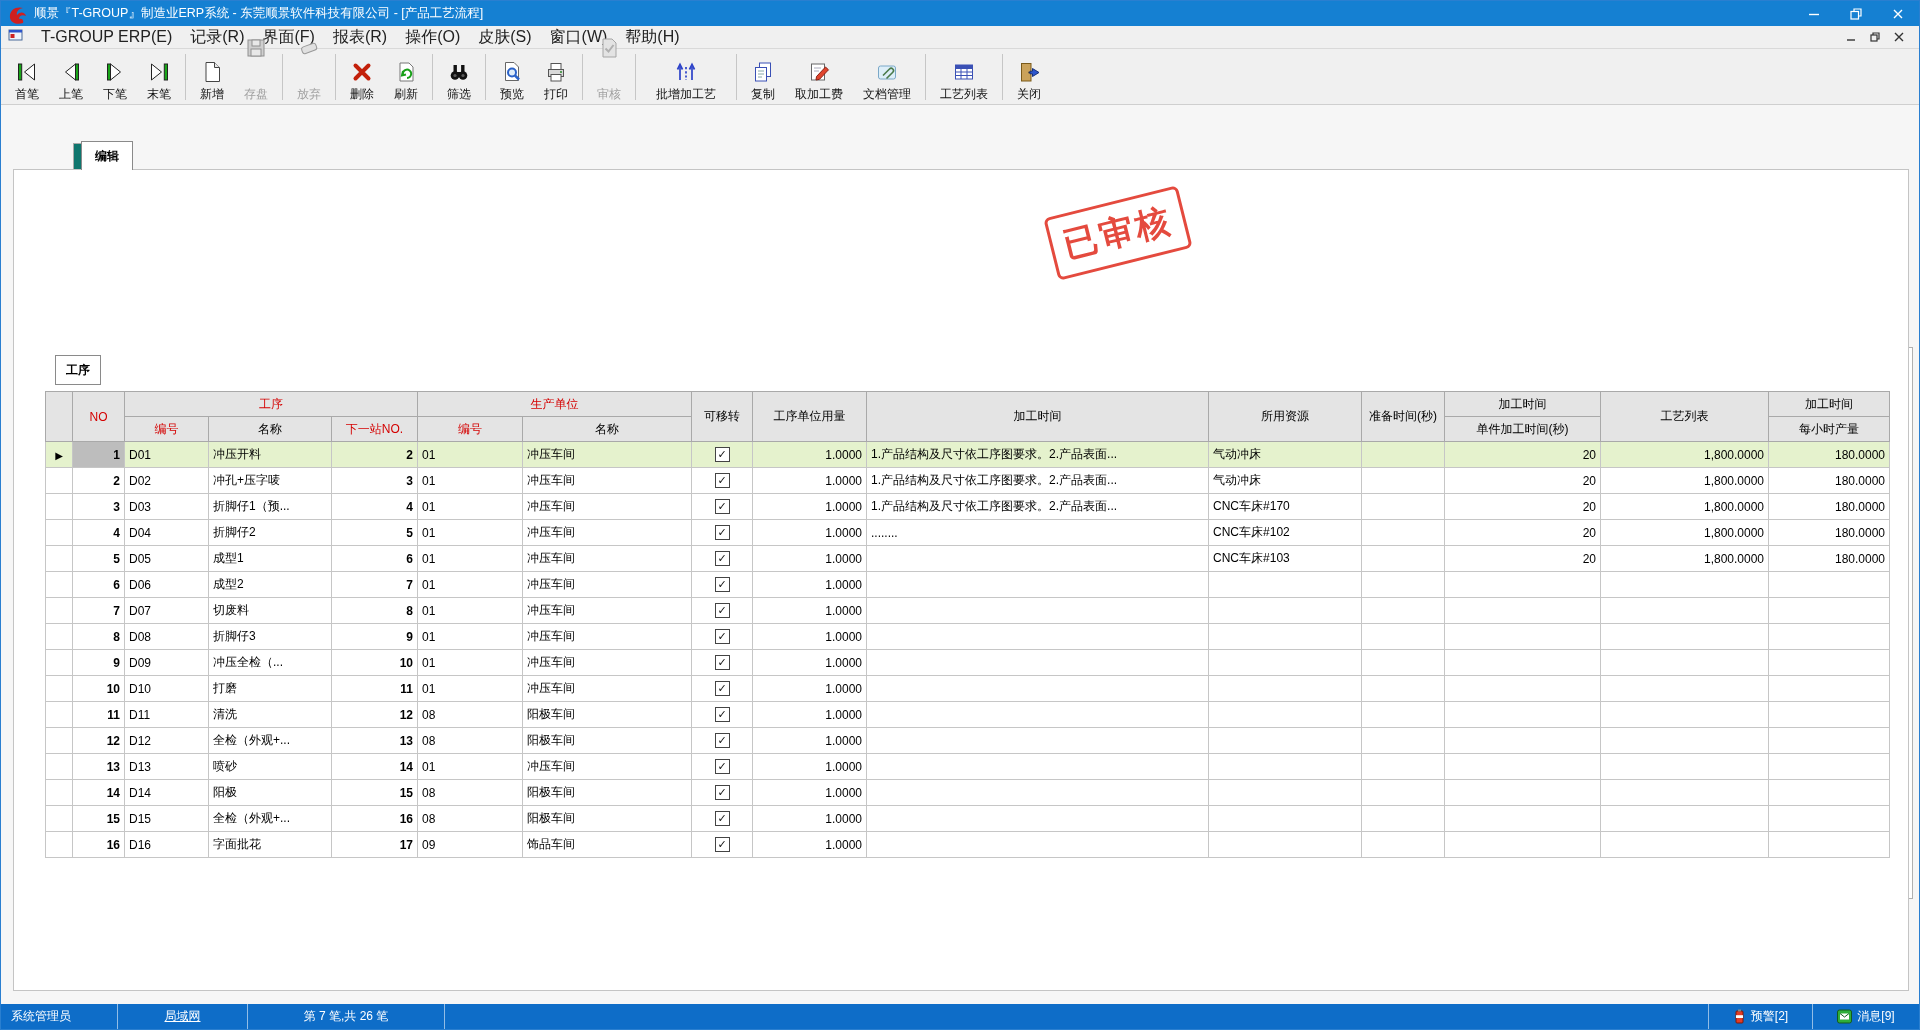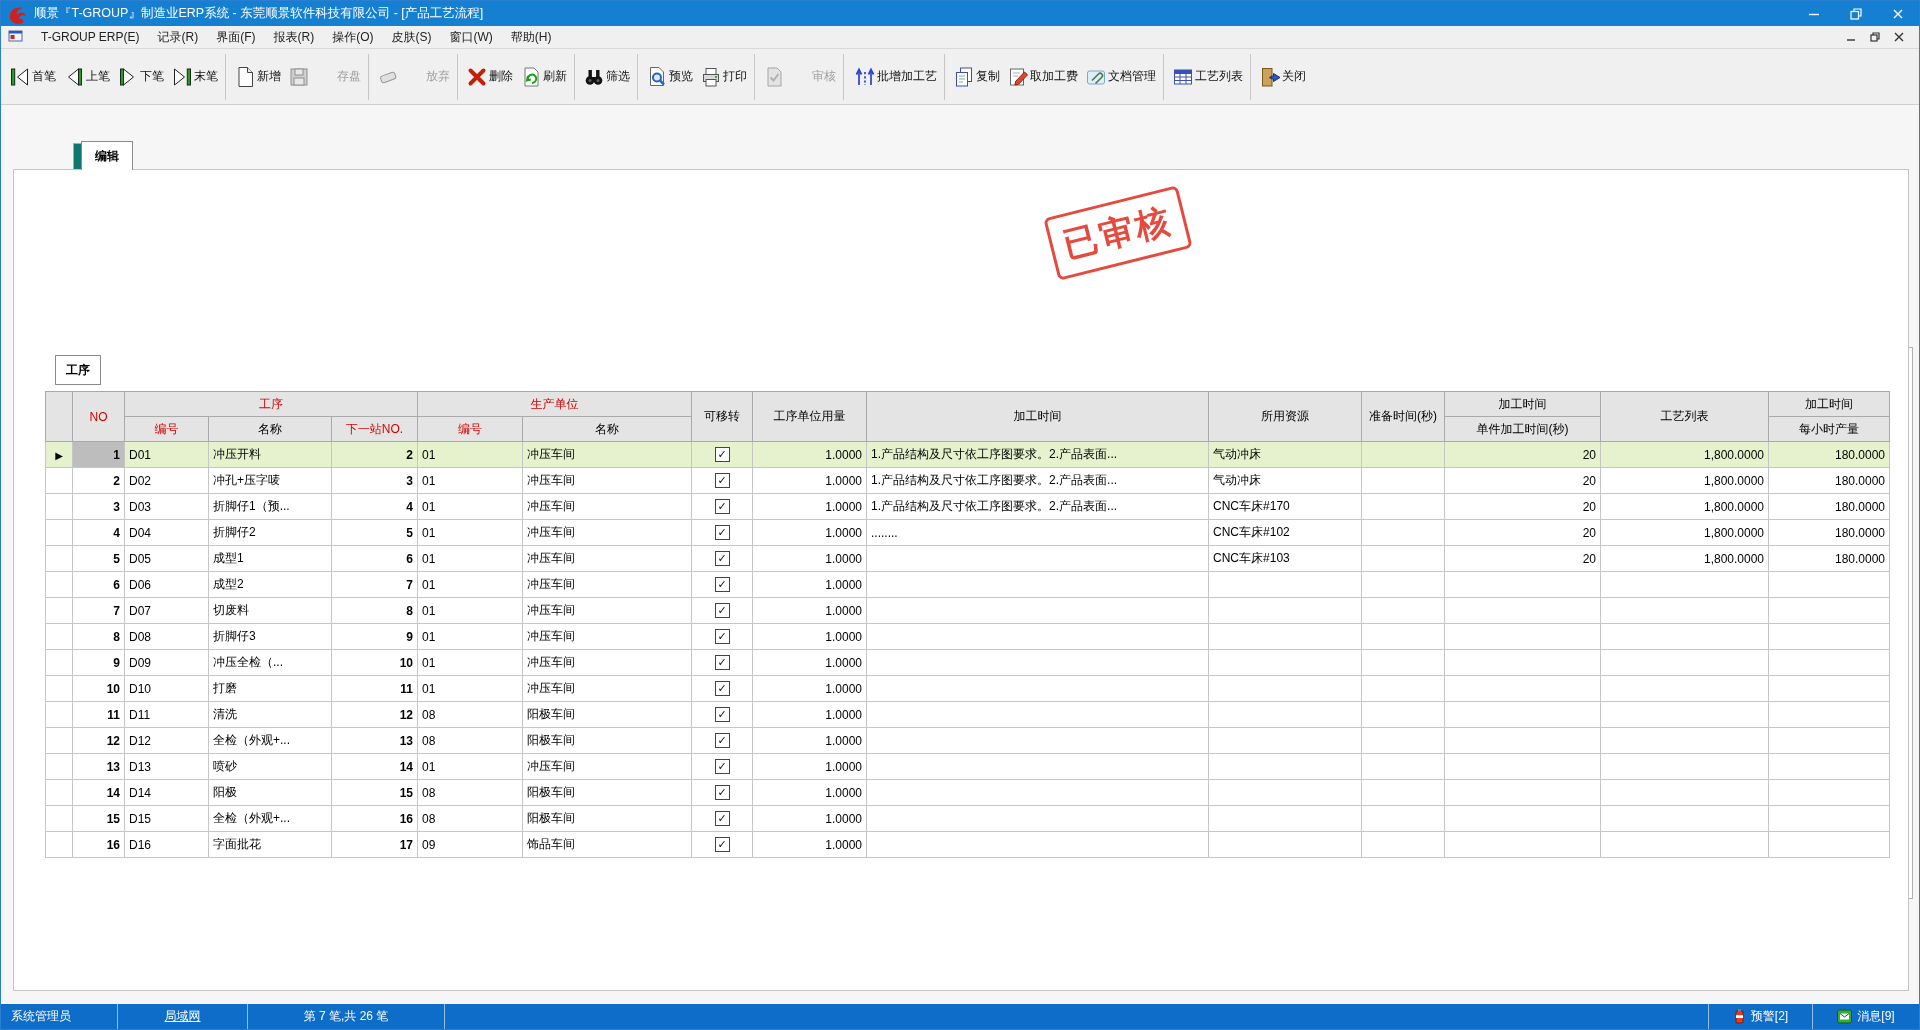--- a/index.html
+++ b/index.html
@@ -6,29 +6,29 @@
   body{width:1920px;height:1030px;font-family:"Liberation Sans","DejaVu Sans",sans-serif;background:#f0f0f0;overflow:hidden;}
   .app{position:relative;width:1920px;height:1030px;background:#f0f0f0;border:1px solid #2a7fd0;box-sizing:border-box;}
 
   
   .titlebar{position:absolute;left:0;top:0;width:100%;height:25px;background:#1580d2;display:flex;align-items:center;color:#fff;font-size:12.5px;}
   .titlebar .logo{width:20px;height:20px;margin:0 7px 0 6px;}
   .win-btns{margin-left:auto;display:flex;height:25px;}
   .win-btn{width:42px;height:25px;display:flex;align-items:center;justify-content:center;}
 
   
-  .menubar{position:absolute;left:0;top:25px;width:100%;height:23px;background:#f0f0f0;border-bottom:1px solid #d9d9d9;display:flex;align-items:center;font-size:12px;color:#222;box-sizing:border-box;}
+  .menubar{position:absolute;left:0;top:25px;width:100%;height:23px;background:#f0f0f0;border-bottom:1px solid #d9d9d9;display:flex;align-items:center;font-size:16px;color:#222;box-sizing:border-box;}
   .menubar .mini-icon{margin:0 8px 0 7px;}
   .menu-item{padding:2px 9px;cursor:default;}
   .mdi-btns{margin-left:auto;display:flex;align-items:center;margin-right:8px;}
   .mdi-btn{width:24px;height:18px;display:flex;align-items:center;justify-content:center;}
 
   
   .toolbar{position:absolute;left:0;top:48px;width:100%;height:56px;background:#f0f0f0;border-bottom:1px solid #cfcfcf;display:flex;align-items:center;padding-left:4px;box-sizing:border-box;}
-  .tbtn{display:flex;align-items:center;justify-content:flex-end;min-width:38px;height:52px;padding:1px 3px;font-size:12px;color:#111;cursor:default;}
+  .tbtn{display:flex;flex-direction:column;align-items:center;justify-content:flex-end;min-width:38px;height:52px;padding:1px 3px;font-size:12px;color:#111;cursor:default;}
   .tbtn .ticon{height:28px;display:flex;align-items:center;justify-content:center;}
   .tbtn.disabled{color:#a0a0a0;gap:26px;}
   .tsep{width:1px;height:46px;background:#c6c6c6;margin:0 4px;align-self:center;flex:none;}
 
   
   .client{position:absolute;left:0;top:104px;width:100%;height:901px;background:#f6f6f6;}
 
   
   .tab{position:absolute;font-size:12px;display:flex;align-items:center;justify-content:center;box-sizing:border-box;}
   .tab-browse{left:28px;top:142px;width:52px;height:26px;background:#0f766e;border:1px solid #aaa;border-bottom:none;margin-left:44px;}

